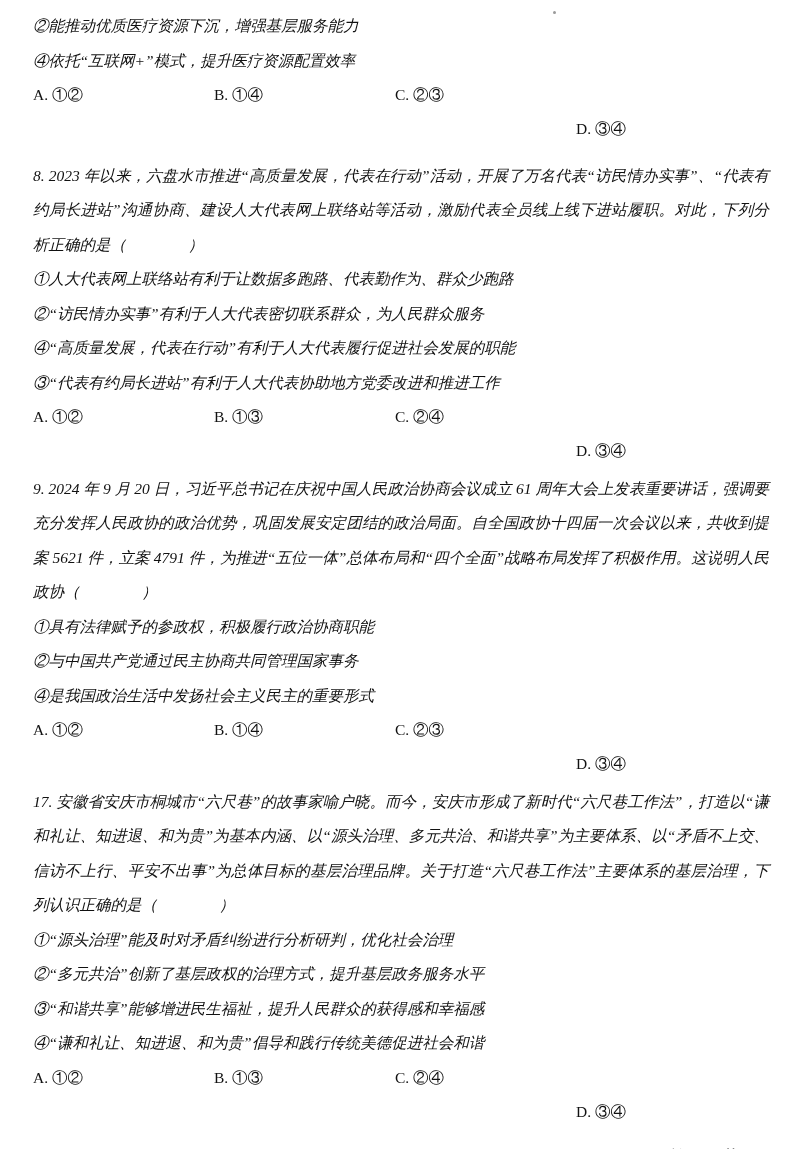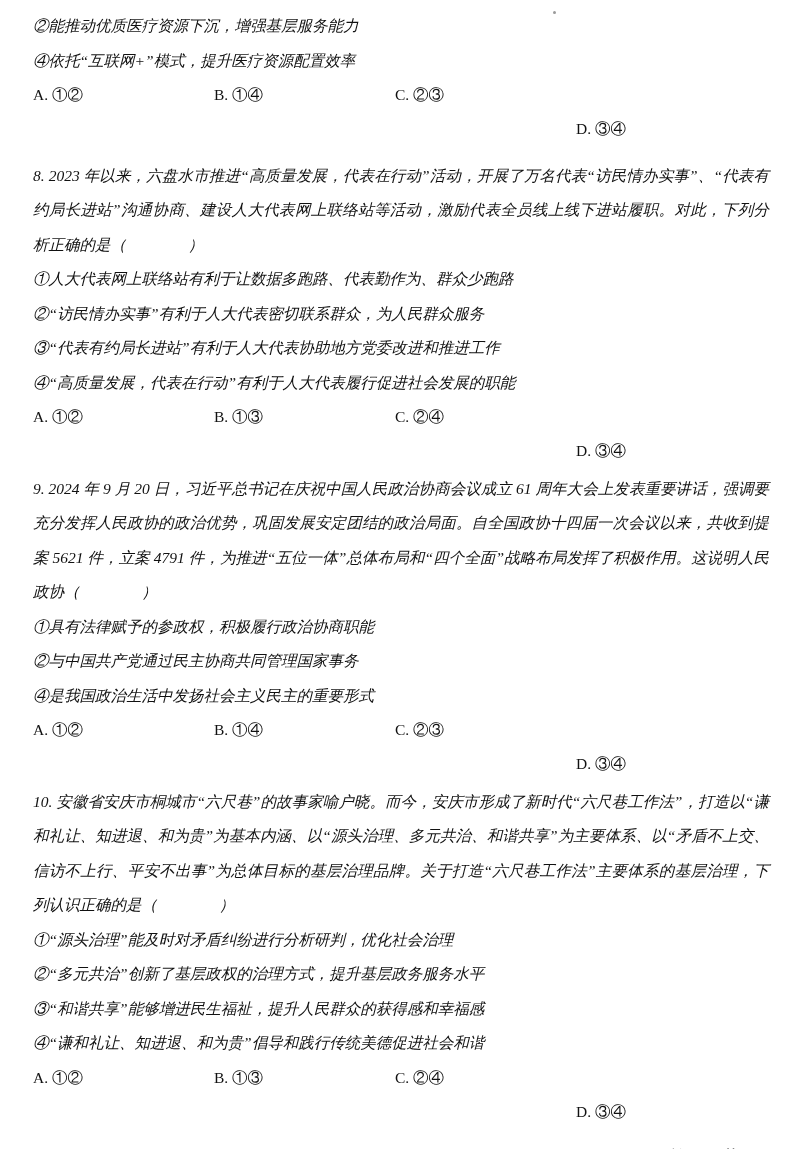--- a/index.html
+++ b/index.html
@@ -55,22 +55,22 @@
       <span class="choice">B. ①④</span>
       <span class="choice">C. ②③</span>
       <span class="choice">D. ③④</span>
     </div>
   </section>
 
   <section class="q gap-lg">
     <p class="line">8. 2023 年以来，六盘水市推进“高质量发展，代表在行动”活动，开展了万名代表“访民情办实事”、“代表有约局长进站”沟通协商、建设人大代表网上联络站等活动，激励代表全员线上线下进站履职。对此，下列分析正确的是（　　　　）</p>
     <p class="line">①人大代表网上联络站有利于让数据多跑路、代表勤作为、群众少跑路</p>
     <p class="line">②“访民情办实事”有利于人大代表密切联系群众，为人民群众服务</p>
+    <p class="line">④“高质量发展，代表在行动”有利于人大代表履行促进社会发展的职能</p>
     <p class="line">③“代表有约局长进站”有利于人大代表协助地方党委改进和推进工作</p>
-    <p class="line">④“高质量发展，代表在行动”有利于人大代表履行促进社会发展的职能</p>
     <div class="choices">
       <span class="choice">A. ①②</span>
       <span class="choice">B. ①③</span>
       <span class="choice">C. ②④</span>
       <span class="choice">D. ③④</span>
     </div>
   </section>
 
   <section class="q">
     <p class="line">9. 2024 年 9 月 20 日，习近平总书记在庆祝中国人民政治协商会议成立 61 周年大会上发表重要讲话，强调要充分发挥人民政协的政治优势，巩固发展安定团结的政治局面。自全国政协十四届一次会议以来，共收到提案 5621 件，立案 4791 件，为推进“五位一体”总体布局和“四个全面”战略布局发挥了积极作用。这说明人民政协（　　　　）</p>
@@ -79,21 +79,21 @@
     <p class="line">④是我国政治生活中发扬社会主义民主的重要形式</p>
     <div class="choices">
       <span class="choice">A. ①②</span>
       <span class="choice">B. ①④</span>
       <span class="choice">C. ②③</span>
       <span class="choice">D. ③④</span>
     </div>
   </section>
 
   <section class="q">
-    <p class="line">10. 安徽省安庆市桐城市“六尺巷”的故事家喻户晓。而今，安庆市形成了新时代“六尺巷工作法”，打造以“谦和礼让、知进退、和为贵”为基本内涵、以“源头治理、多元共治、和谐共享”为主要体系、以“矛盾不上交、信访不上行、平安不出事”为总体目标的基层治理品牌。关于打造“六尺巷工作法”主要体系的基层治理，下列认识正确的是（　　　　）</p>
+    <p class="line">17. 安徽省安庆市桐城市“六尺巷”的故事家喻户晓。而今，安庆市形成了新时代“六尺巷工作法”，打造以“谦和礼让、知进退、和为贵”为基本内涵、以“源头治理、多元共治、和谐共享”为主要体系、以“矛盾不上交、信访不上行、平安不出事”为总体目标的基层治理品牌。关于打造“六尺巷工作法”主要体系的基层治理，下列认识正确的是（　　　　）</p>
     <p class="line">①“源头治理”能及时对矛盾纠纷进行分析研判，优化社会治理</p>
     <p class="line">②“多元共治”创新了基层政权的治理方式，提升基层政务服务水平</p>
     <p class="line">③“和谐共享”能够增进民生福祉，提升人民群众的获得感和幸福感</p>
     <p class="line">④“谦和礼让、知进退、和为贵”倡导和践行传统美德促进社会和谐</p>
     <div class="choices">
       <span class="choice">A. ①②</span>
       <span class="choice">B. ①③</span>
       <span class="choice">C. ②④</span>
       <span class="choice">D. ③④</span>
     </div>

